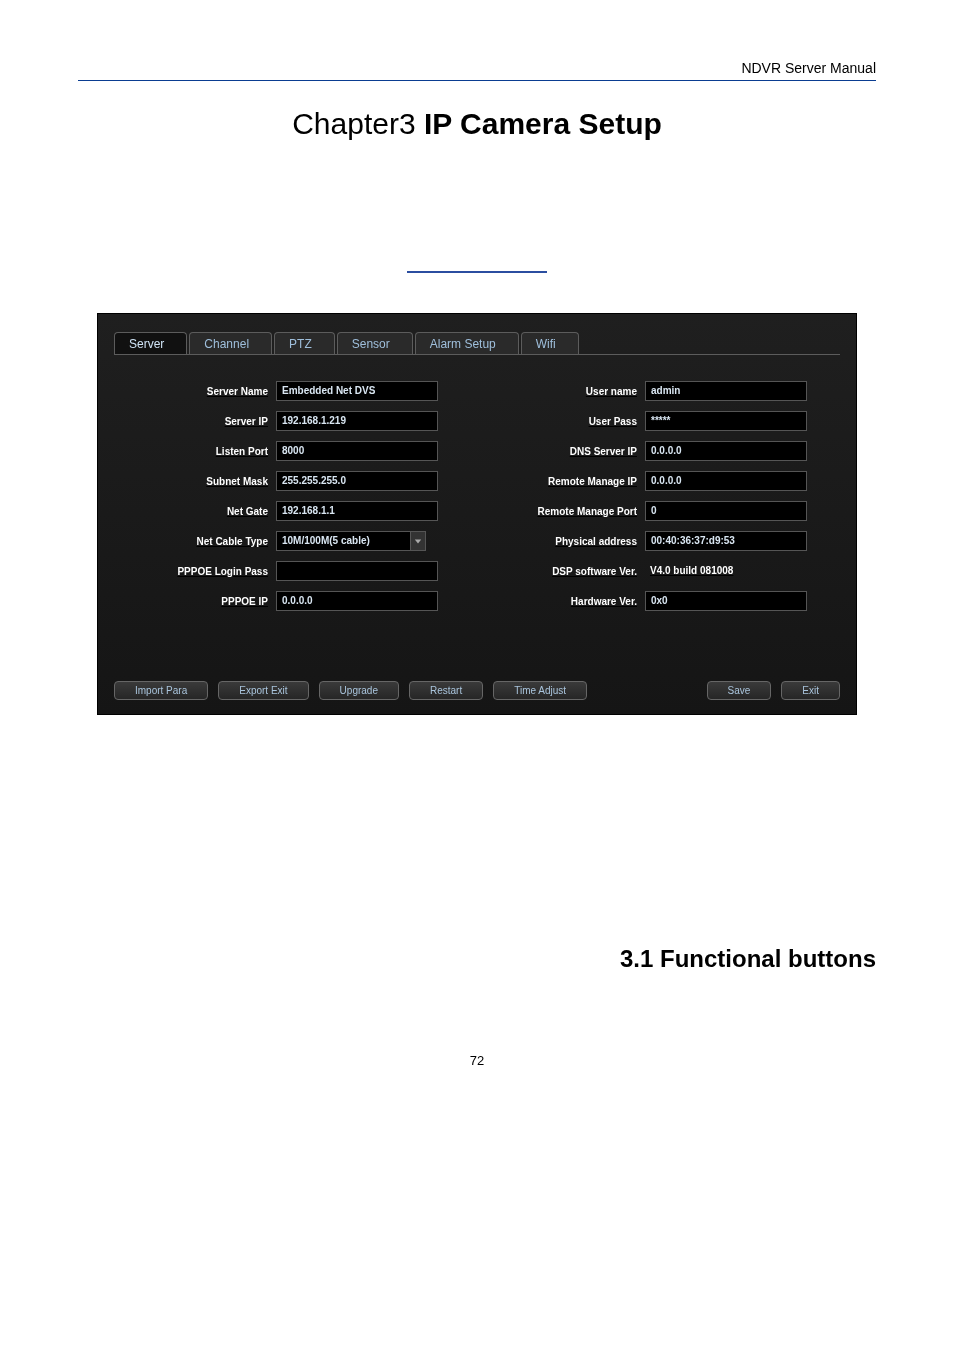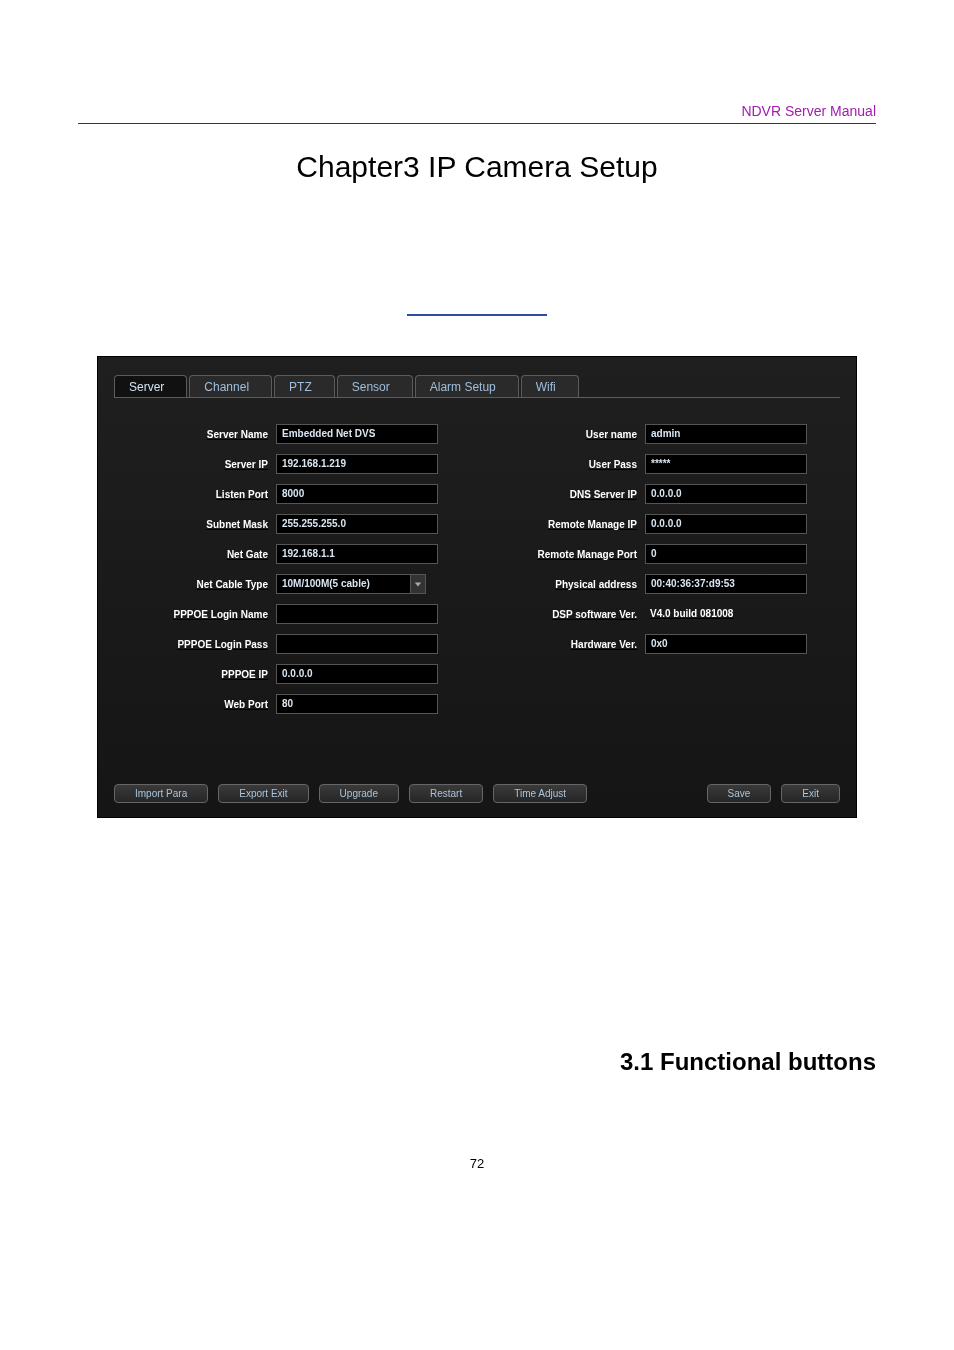--- a/index.html
+++ b/index.html
@@ -8,34 +8,33 @@
     font-family: Verdana, Arial, sans-serif;
     background: #fff;
     width: 954px;
   }
   .page {
     padding: 60px 78px 40px 78px;
     box-sizing: border-box;
   }
   .header-right {
     text-align: right;
-    color: #a21caf;
+    color: #000000;
     font-size: 14px;
     border-bottom: 1.5px solid #0a3d91;
     padding-bottom: 4px;
     margin-bottom: 26px;
-    margin-top: 43px;
   }
   .chapter-title {
     text-align: center;
     font-size: 30px;
     margin-bottom: 110px;
   }
   .chapter-title .light { font-weight: normal; }
-  .chapter-title .bold { font-weight: normal; }
+  .chapter-title .bold { font-weight: bold; }
   .sec-link {
     display: block;
     width: 140px;
     margin: 0 auto 40px auto;
     border-bottom: 2px solid #2b4ea0;
     height: 20px;
   }
   .app-window {
     width: 760px;
     margin: 0 auto;
@@ -198,34 +197,26 @@
           <div class="sel">
             <div class="inp">10M/100M(5 cable)</div>
             <div class="sel-btn">
               <svg viewBox="0 0 10 10">
                   <polygon points="1,3 9,3 5,8" fill="#aaa"></polygon>
                 </svg>
             </div>
           </div>
         </div>
         <div class="row">
-            <div class="lbl">PPPOE Login Name</div>
-            <div class="inp"></div>
-          </div>
-        <div class="row">
             <div class="lbl">PPPOE Login Pass</div>
             <div class="inp"></div>
           </div>
         <div class="row">
             <div class="lbl">PPPOE IP</div>
             <div class="inp">0.0.0.0</div>
-          </div>
-        <div class="row">
-            <div class="lbl">Web Port</div>
-            <div class="inp">80</div>
           </div>
       </div>
 
       <div class="col">
         <div class="row">
             <div class="lbl">User name</div>
             <div class="inp">admin</div>
           </div>
         <div class="row">
             <div class="lbl">User Pass</div>

